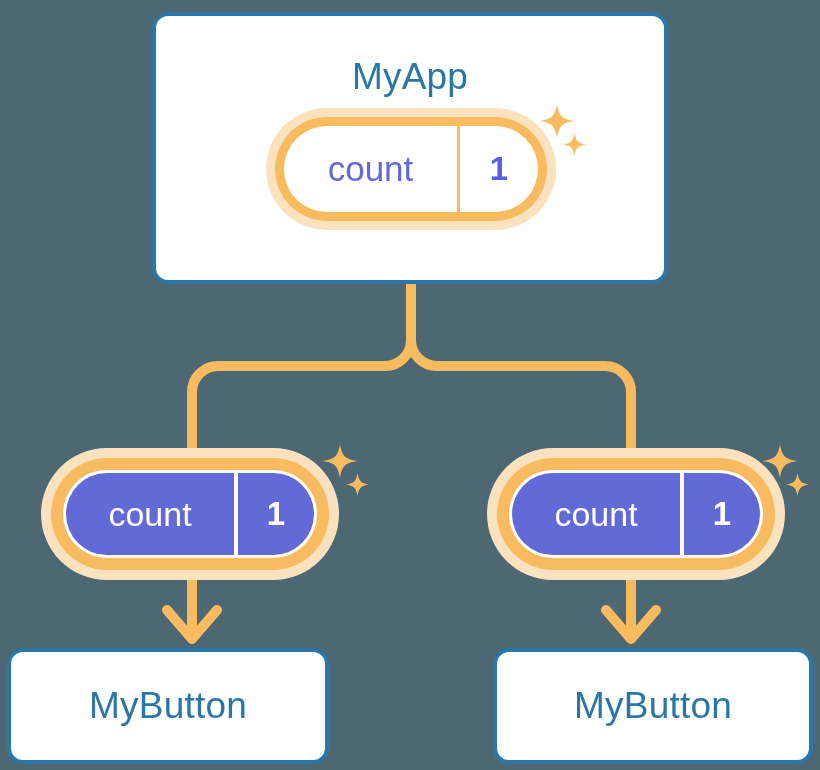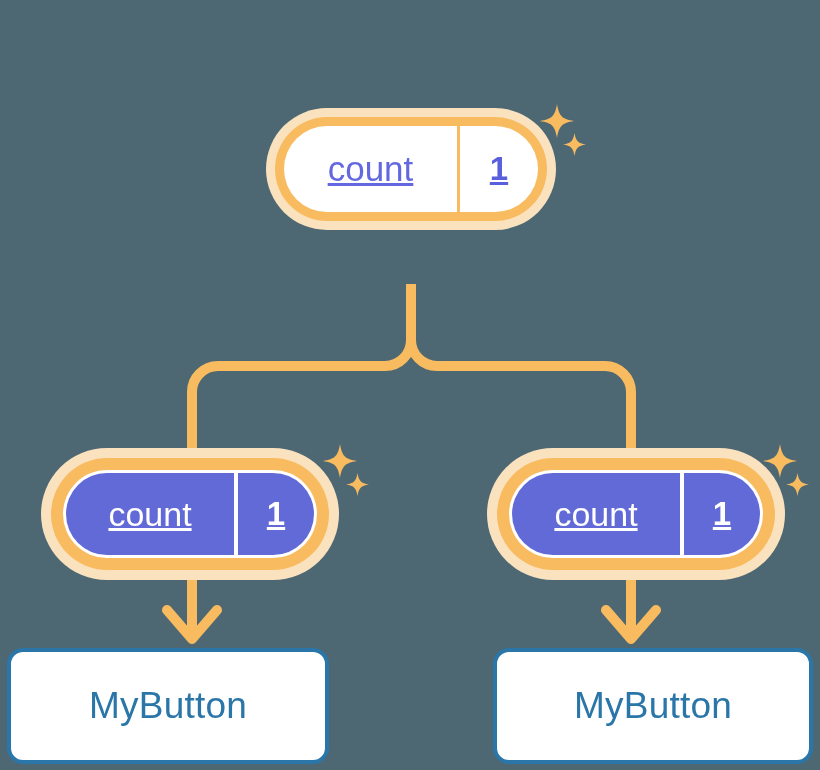--- a/index.html
+++ b/index.html
@@ -102,21 +102,20 @@
     border-radius: 999px;
     display: flex;
     align-items: stretch;
     overflow: hidden;
   }
   .pill-cell {
     display: flex;
     align-items: center;
     justify-content: center;
     white-space: nowrap;
-    text-decoration: underline;
   }
   .pill-key {
     flex: 1 1 auto;
     padding: 0 14px;
   }
   .pill-val {
     flex: 0 0 auto;
     font-weight: 700;
   }
   .pill-divider {
@@ -173,20 +172,23 @@
              A 26 26 0 0 1 631 392
              L 631 479" stroke="#f9bb60" stroke-width="10" fill="none" stroke-linejoin="round" stroke-linecap="butt"></path>
 
     <path d="M 192 578 L 192 638" stroke="#f9bb60" stroke-width="10" fill="none" stroke-linecap="butt"></path>
     <path d="M 167 610 L 192 639 L 217 610" stroke="#f9bb60" stroke-width="10" fill="none" stroke-linecap="round" stroke-linejoin="round"></path>
 
     <path d="M 631 578 L 631 638" stroke="#f9bb60" stroke-width="10" fill="none" stroke-linecap="butt"></path>
     <path d="M 606 610 L 631 639 L 656 610" stroke="#f9bb60" stroke-width="10" fill="none" stroke-linecap="round" stroke-linejoin="round"></path>
   </svg>
 
+  <div class="card" id="card-myapp">
+    <div class="card-title">MyApp</div>
+  </div>
 
   <div class="pill-wrap" id="pill-myapp">
     <div class="pill-halo"></div>
     <div class="pill-ring"></div>
     <div class="pill-body">
       <div class="pill-cell pill-key">count</div>
       <div class="pill-divider"></div>
       <div class="pill-cell pill-val">1</div>
     </div>
   </div>

